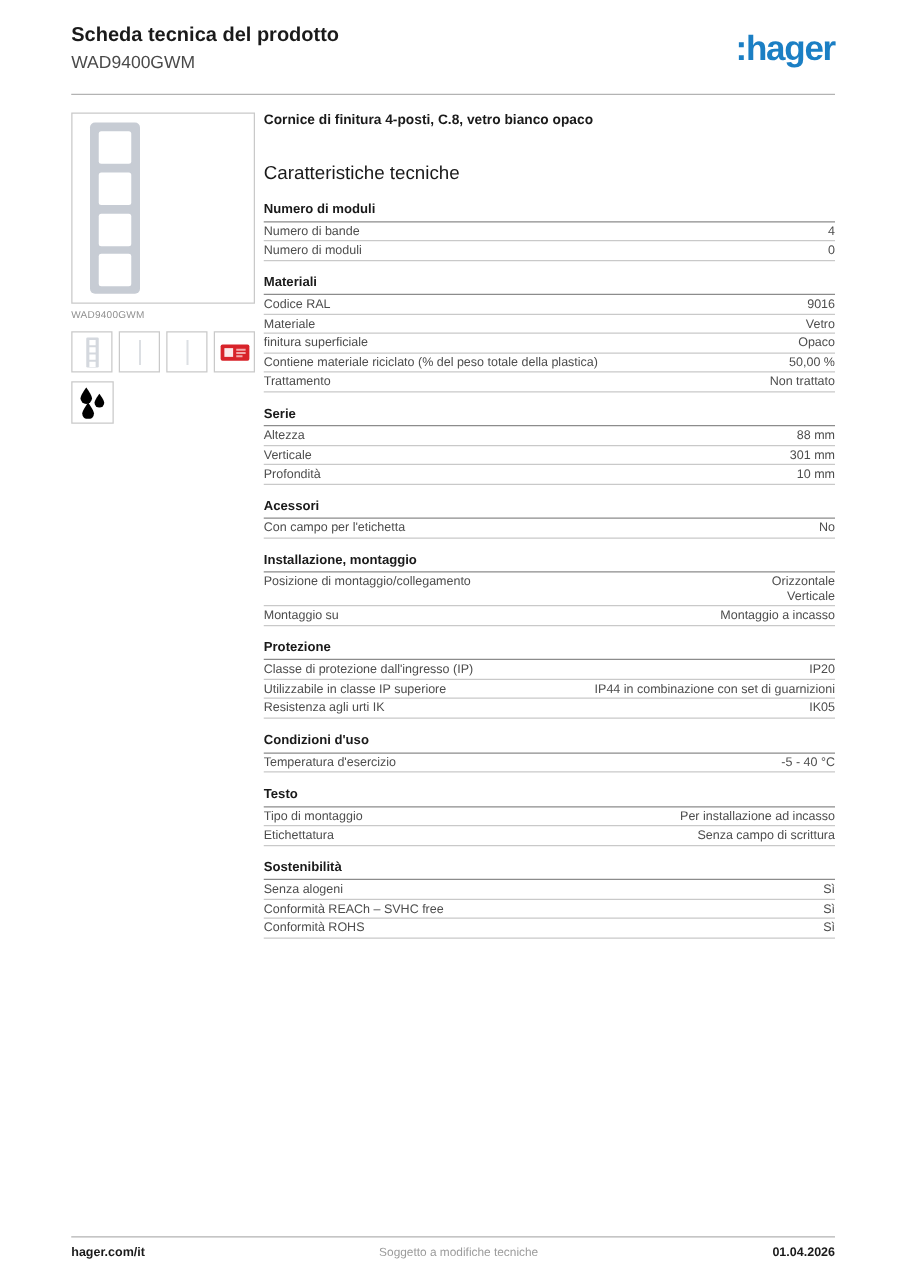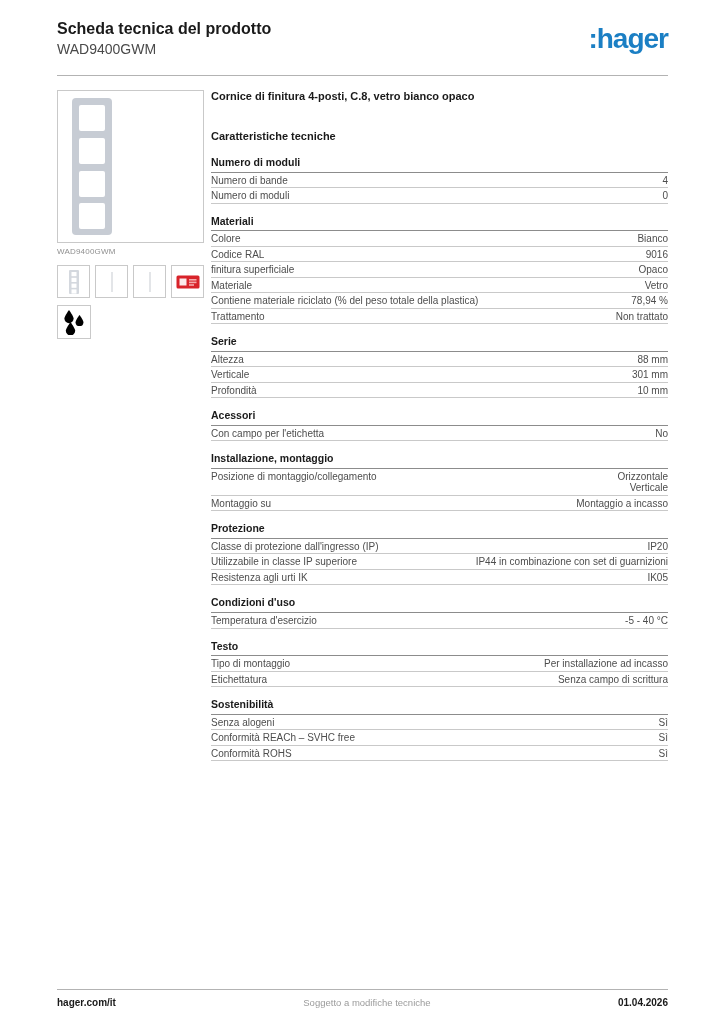--- a/index.html
+++ b/index.html
@@ -20,21 +20,21 @@
   .image-caption{font-size:8px;color:#8f8f8f;margin-top:4px;letter-spacing:.2px;}
   .thumb-row{margin-top:9px;display:flex;gap:5px;}
   .thumb{width:31px;height:31px;border:1px solid #c9c9c9;background:#fff;
          display:flex;align-items:center;justify-content:center;}
   .pictogram-box{width:32px;height:32px;border:1px solid #c9c9c9;background:#fff;
          margin-top:7px;display:flex;align-items:center;justify-content:center;}
 
   
   .right-col{position:absolute;left:211px;top:90px;width:457px;}
   .product-description{font-size:11px;font-weight:bold;color:#1a1a1a;margin:0;line-height:1.2;}
-  .table-heading{font-size:11px;font-weight:bold;color:#1a1a1a;margin:27px 0 0 0;}
+  .table-heading{font-size:15px;font-weight:normal;color:#1a1a1a;margin:27px 0 0 0;}
   #tech-sections{margin-top:15px;}
   .tsection{margin-bottom:12px;}
   .tsection-title{font-size:10.5px;font-weight:bold;color:#1a1a1a;
                   padding-bottom:3px;border-bottom:1px solid #8c8c8c;line-height:1.1;}
   .trow{display:flex;justify-content:space-between;align-items:baseline;
         font-size:10px;color:#4d4d4d;padding:2px 0 1px 0;border-bottom:1px solid #c9c9c9;
         line-height:1.15;}
   .tlabel{padding-right:10px;}
   .tvalue{text-align:right;white-space:pre-line;flex-shrink:0;max-width:65%;}
 
@@ -123,38 +123,34 @@
             <span class="tvalue">4</span>
           </div>
           <div class="trow">
             <span class="tlabel">Numero di moduli</span>
             <span class="tvalue">0</span>
           </div>
         </div>
         <div class="tsection">
           <div class="tsection-title">Materiali</div>
           <div class="trow">
-            <span class="tlabel">Colore</span>
-            <span class="tvalue">Bianco</span>
-          </div>
-          <div class="trow">
             <span class="tlabel">Codice RAL</span>
             <span class="tvalue">9016</span>
           </div>
           <div class="trow">
+            <span class="tlabel">Materiale</span>
+            <span class="tvalue">Vetro</span>
+          </div>
+          <div class="trow">
             <span class="tlabel">finitura superficiale</span>
             <span class="tvalue">Opaco</span>
           </div>
           <div class="trow">
-            <span class="tlabel">Materiale</span>
-            <span class="tvalue">Vetro</span>
-          </div>
-          <div class="trow">
             <span class="tlabel">Contiene materiale riciclato (% del peso totale della plastica)</span>
-            <span class="tvalue">78,94 %</span>
+            <span class="tvalue">50,00 %</span>
           </div>
           <div class="trow">
             <span class="tlabel">Trattamento</span>
             <span class="tvalue">Non trattato</span>
           </div>
         </div>
         <div class="tsection">
           <div class="tsection-title">Serie</div>
           <div class="trow">
             <span class="tlabel">Altezza</span>

